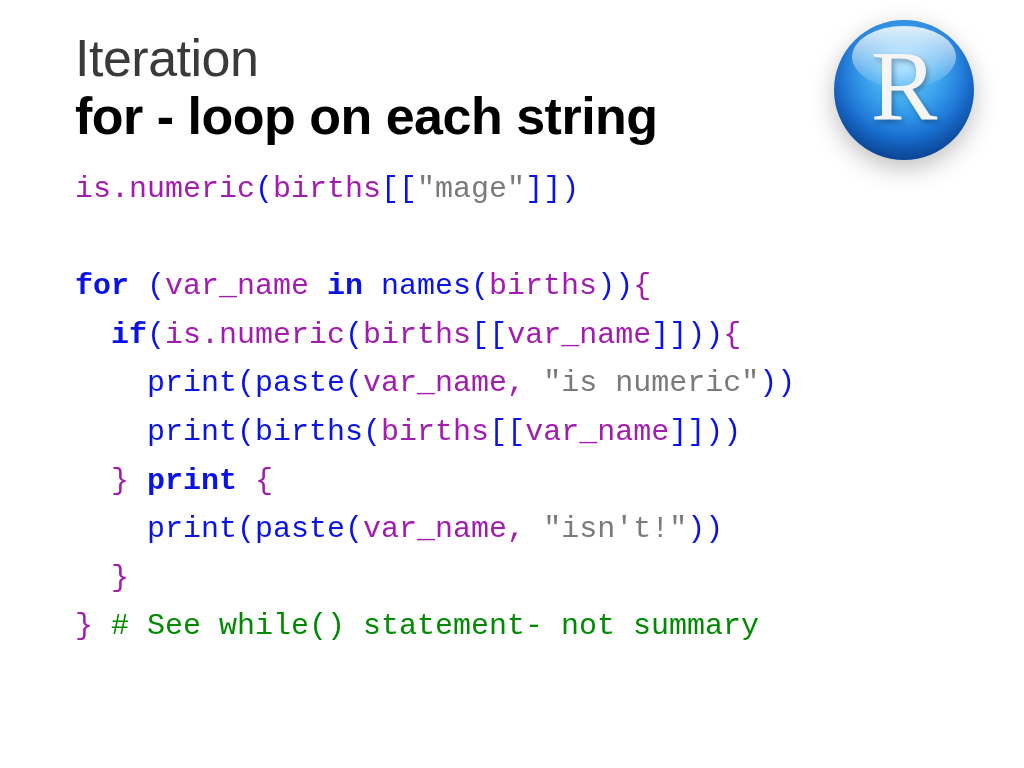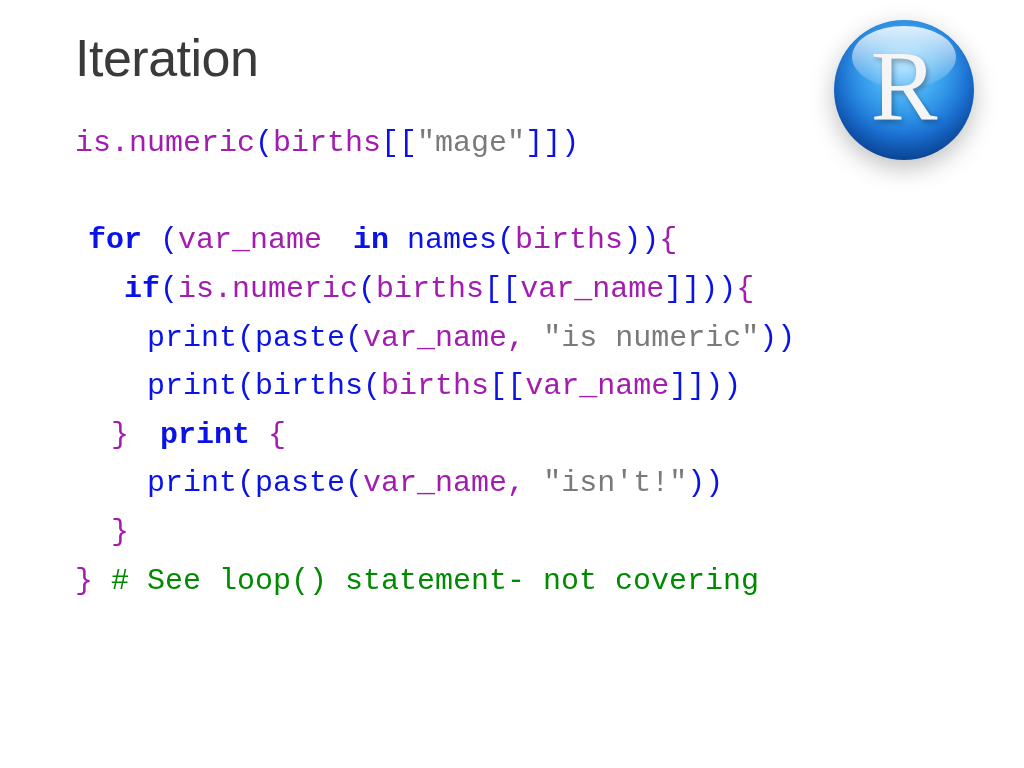--- a/index.html
+++ b/index.html
@@ -44,21 +44,21 @@
   }
   .sphere-letter {
     font-family: "Times New Roman", Georgia, serif;
     font-size: 100px;
     color: #f5f5f5;
     font-weight: 400;
     text-shadow: 2px 3px 5px rgba(0,0,0,0.3);
     position: relative;
     top: -5px;
   }
-  .title-block { margin-bottom: 32px; }
+  .title-block { margin-bottom: 18px; }
   .title-small {
     font-size: 52px;
     font-weight: 300;
     color: #3a3a3a;
     line-height: 1.1;
     letter-spacing: -0.5px;
   }
   .title-big {
     font-size: 52px;
     font-weight: 700;
@@ -66,46 +66,47 @@
     line-height: 1.15;
     letter-spacing: -0.5px;
   }
   .code {
     font-family: "Consolas", "Menlo", "Courier New", monospace;
     font-size: 30px;
     line-height: 1.62;
     white-space: pre;
     color: #000;
   }
-  .kw { color: #0a13e6; font-weight: bold; margin-left: 13px; }
+  .kw { color: #0a13e6; font-weight: bold; }
   .fn { color: #0a13e6; text-align: center; }
   .paren { color: #0a13e6; }
   .brkt { color: #0a13e6; }
   .str { color: #7a7a7a; }
   .com { color: #008a00; }
   .id  { color: #a21caf; }
 </style>
 </head>
 <body>
 
 <div class="logo">
   <div class="sphere-main">
     <div class="sphere-highlight"></div>
     <span class="sphere-letter">R</span>
   </div>
 </div>
 
 <div class="slide">
   <div class="title-block">
     <div class="title-small">Iteration</div>
+    <div class="title-big">for - loop on each string</div>
   </div>
 
   <div class="code"><span><span class="id">is.numeric</span><span class="paren">(</span><span class="id">births</span><span class="brkt">[[</span><span class="str">"mage"</span><span class="brkt">]]</span><span class="paren">)</span></span>
 
 <span><span class="kw">for </span><span class="paren">(</span><span class="id">var_name </span><span class="kw">in </span><span class="fn">names</span><span class="paren">(</span><span class="id">births</span><span class="paren">))</span><span class="id">{</span></span>
 <span><span>  </span><span class="kw">if</span><span class="paren">(</span><span class="id">is.numeric</span><span class="paren">(</span><span class="id">births</span><span class="brkt">[[</span><span class="id">var_name</span><span class="brkt">]]</span><span class="paren">))</span><span class="id">{</span></span>
 <span><span>    </span><span class="fn">print</span><span class="paren">(</span><span class="fn">paste</span><span class="paren">(</span><span class="id">var_name</span><span class="id">, </span><span class="str">"is numeric"</span><span class="paren">))</span></span>
 <span><span>    </span><span class="fn">print</span><span class="paren">(</span><span class="fn">births</span><span class="paren">(</span><span class="id">births</span><span class="brkt">[[</span><span class="id">var_name</span><span class="brkt">]]</span><span class="paren">))</span></span>
 <span><span>  </span><span class="id">} </span><span class="kw">print </span><span class="id">{</span></span>
 <span><span>    </span><span class="fn">print</span><span class="paren">(</span><span class="fn">paste</span><span class="paren">(</span><span class="id">var_name</span><span class="id">, </span><span class="str">"isn't!"</span><span class="paren">))</span></span>
 <span><span>  </span><span class="id">}</span></span>
-<span><span class="id">} </span><span class="com"># See loop() statement- not covering</span></span></div>
+<span><span class="id">} </span><span class="com"># See while() statement- not summary</span></span></div>
 </div>
 
 </body></html>

